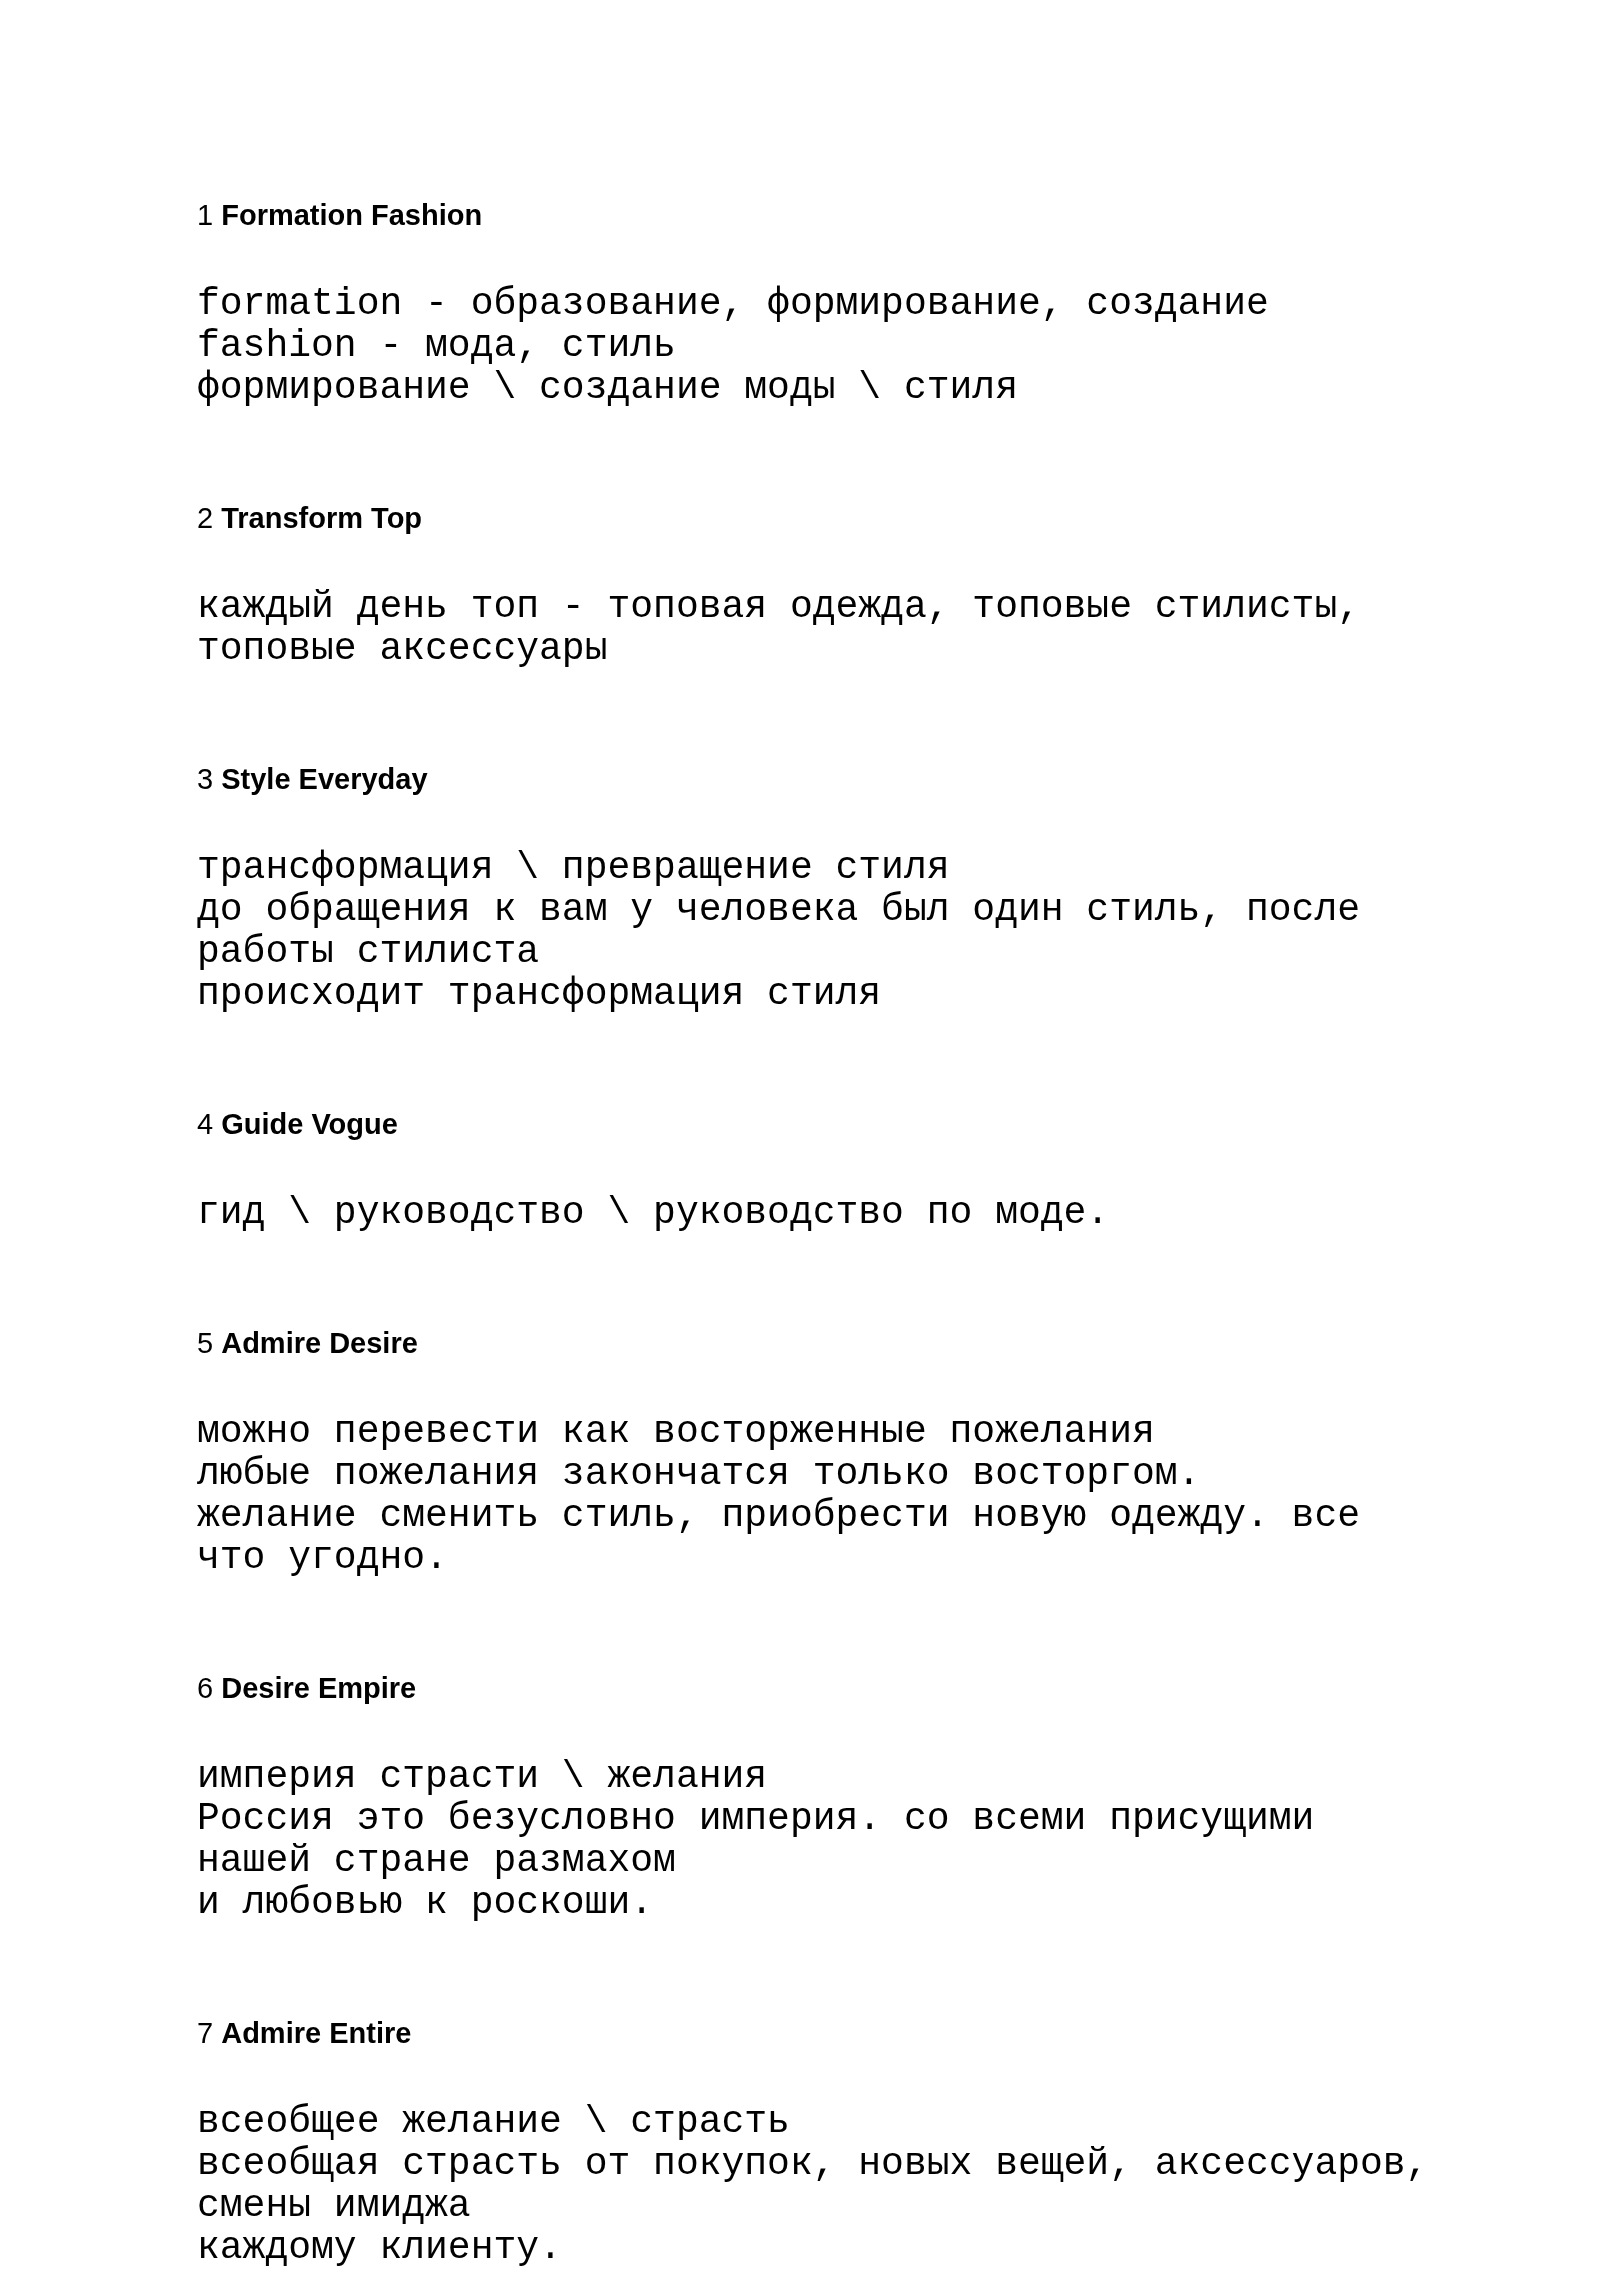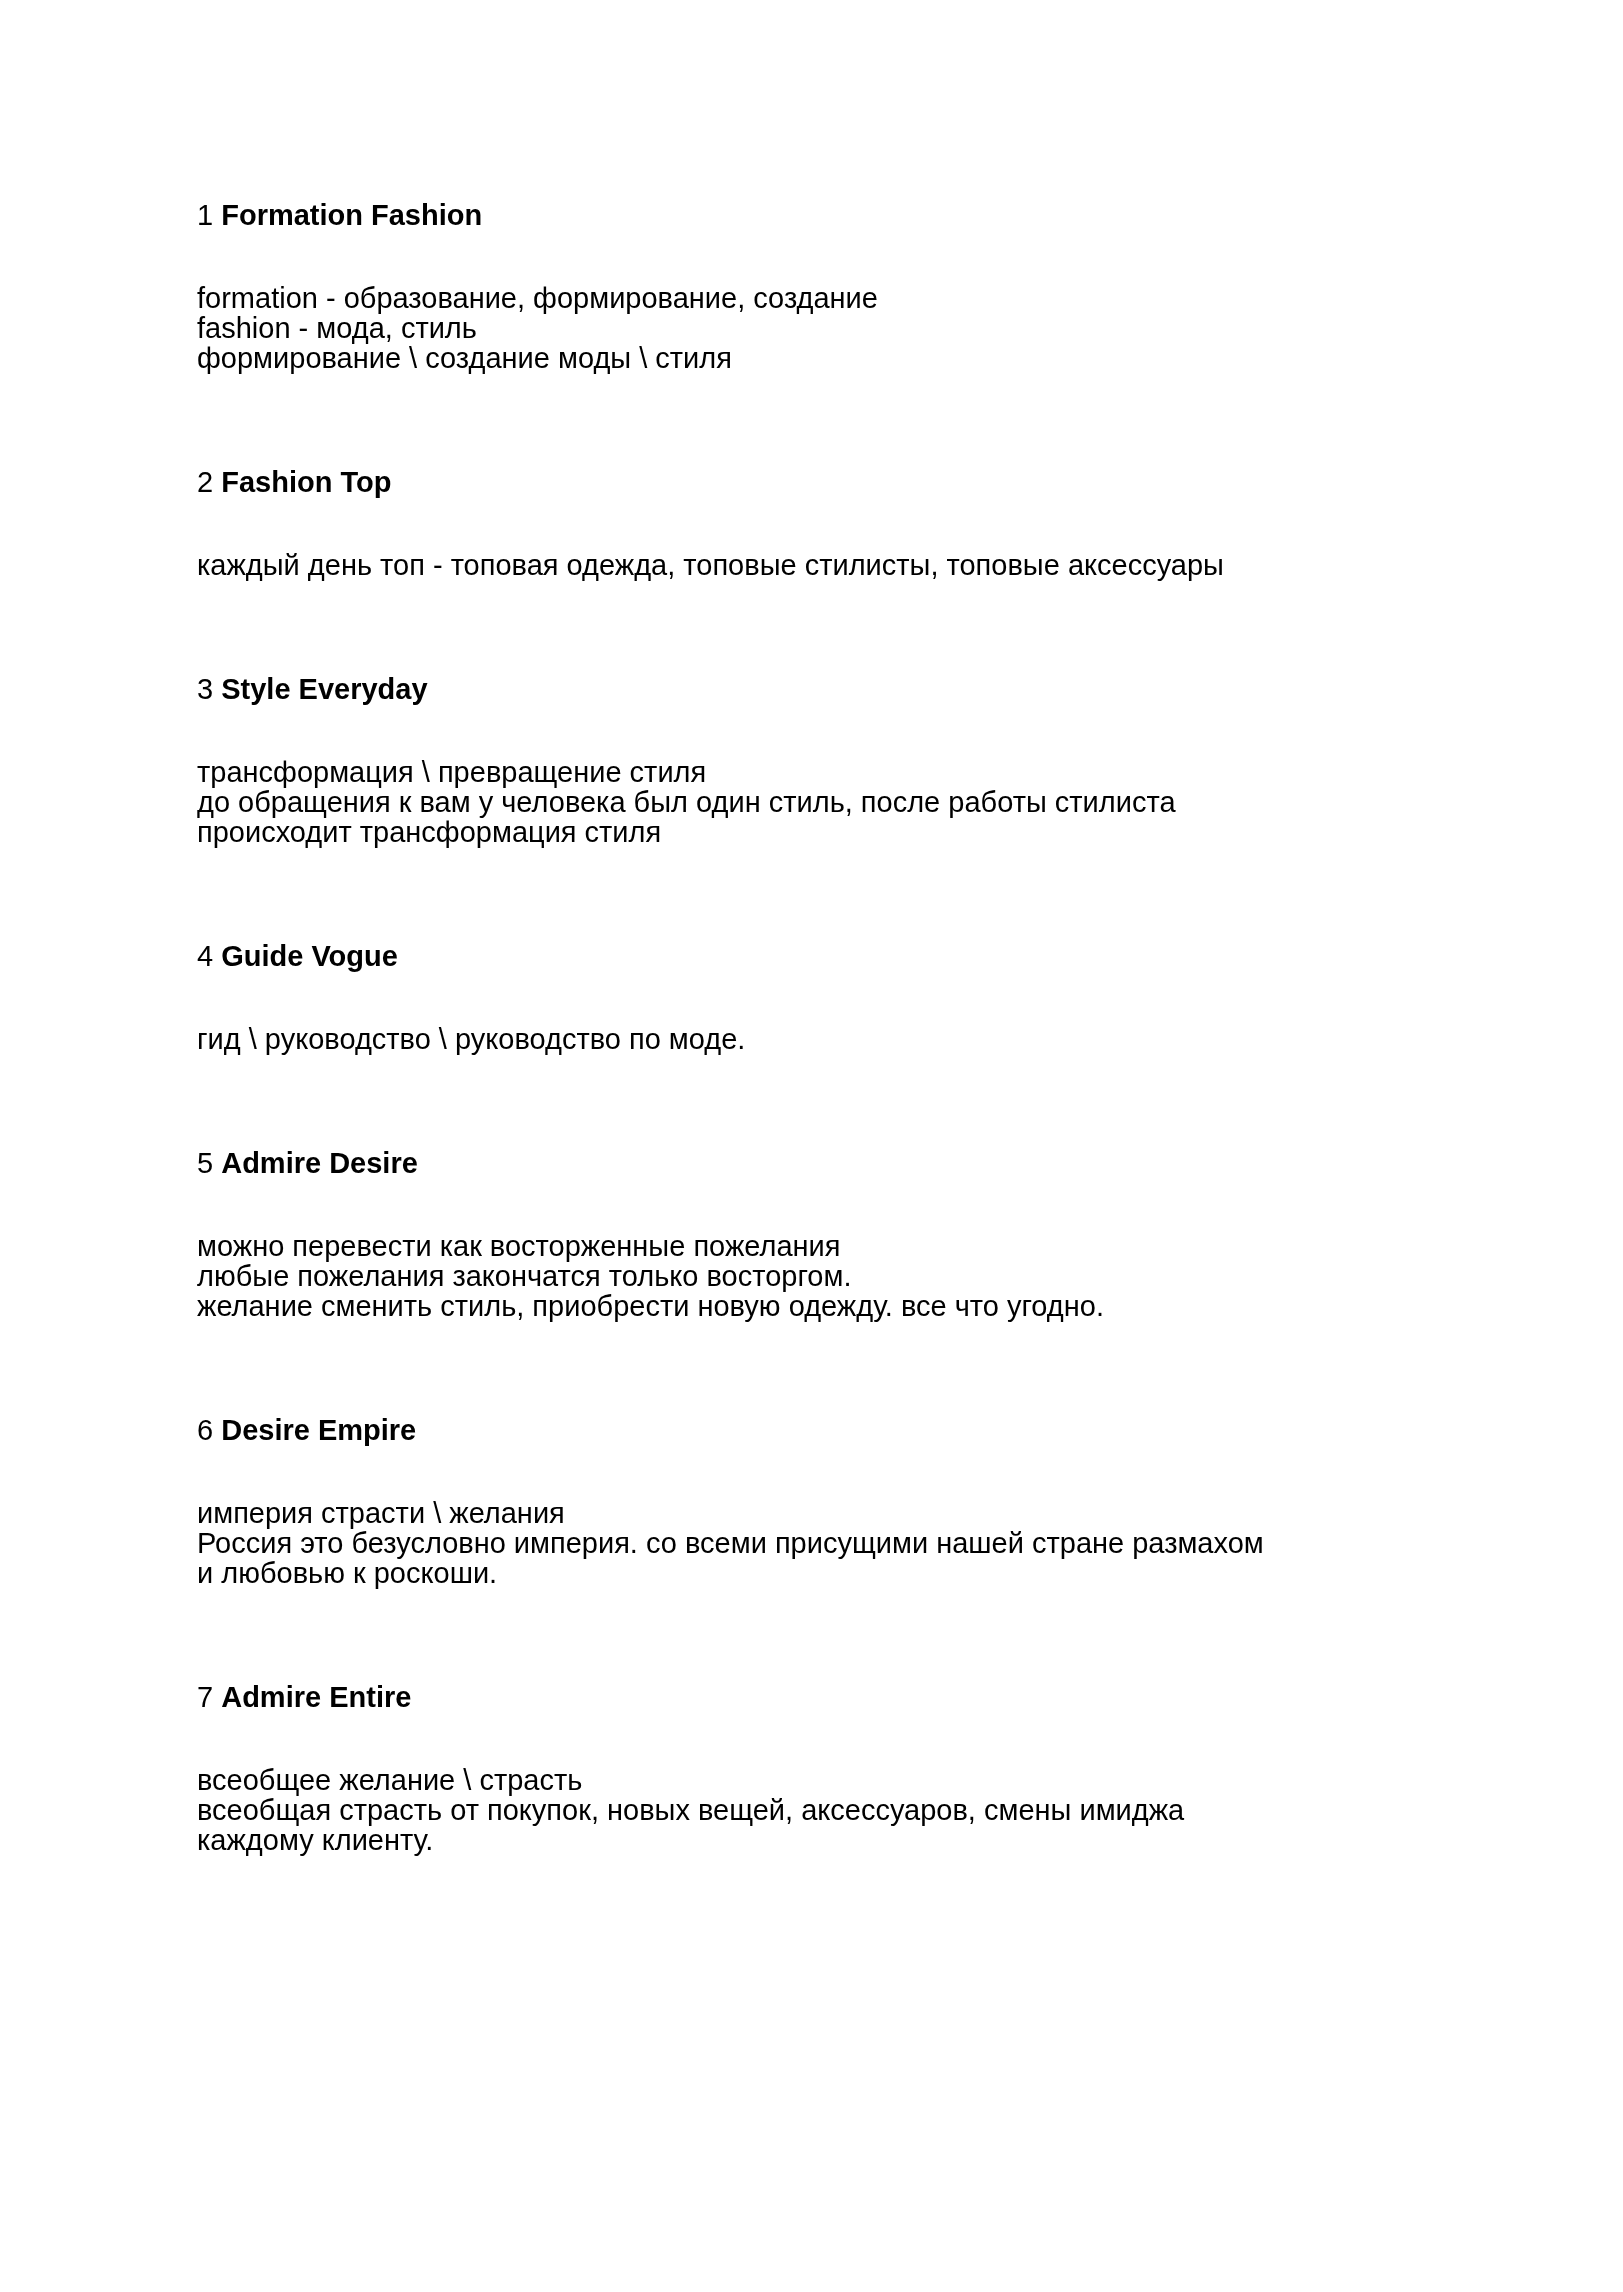--- a/index.html
+++ b/index.html
@@ -25,40 +25,41 @@
     line-height: 42px;
     margin: 0 0 47px 0;
   }
   .section-number {
     font-weight: normal;
   }
   .section-title {
     font-weight: bold;
   }
   .section-body {
-    font-size: 29px;
-    line-height: 30px;
+    font-size: 38px;
+    line-height: 42px;
     margin: 0 0 88px 0;
     white-space: pre-line;
+    font-family: Liberation Mono, monospace;
   }
 </style>
 </head>
 <body>
 
 <div class="page">
 
   <div class="section">
     <h2 class="section-heading"><span class="section-number">1</span> <span class="section-title">Formation Fashion</span></h2>
     <p class="section-body">formation - образование, формирование, создание
 fashion - мода, стиль
 формирование \ создание моды \ стиля</p>
   </div>
 
   <div class="section">
-    <h2 class="section-heading"><span class="section-number">2</span> <span class="section-title">Fashion Top</span></h2>
+    <h2 class="section-heading"><span class="section-number">2</span> <span class="section-title">Transform Top</span></h2>
     <p class="section-body">каждый день топ - топовая одежда, топовые стилисты, топовые аксессуары</p>
   </div>
 
   <div class="section">
     <h2 class="section-heading"><span class="section-number">3</span> <span class="section-title">Style Everyday</span></h2>
     <p class="section-body">трансформация \ превращение стиля
 до обращения к вам у человека был один стиль, после работы стилиста
 происходит трансформация стиля</p>
   </div>
 

